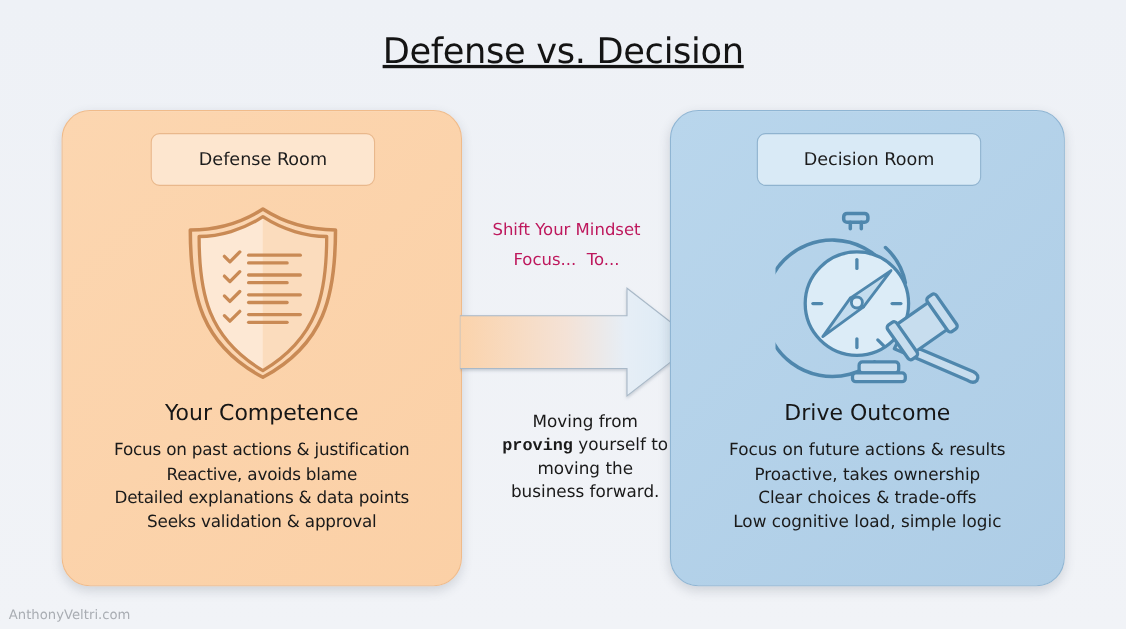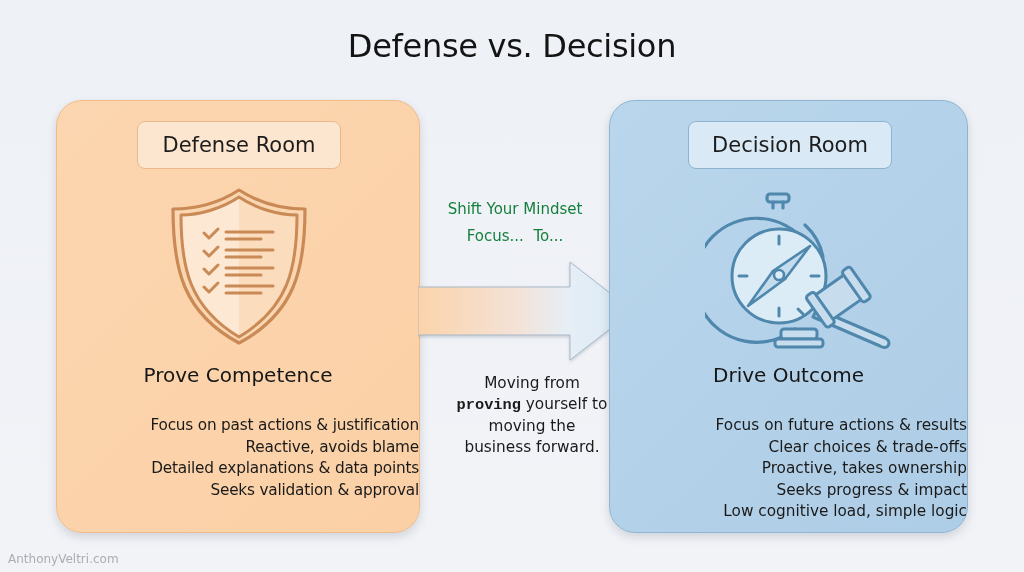--- a/index.html
+++ b/index.html
@@ -5,61 +5,61 @@
   * { box-sizing: border-box; margin: 0; padding: 0; }
   html, body { width: 1024px; height: 572px; overflow: hidden; }
   body {
     background: linear-gradient(180deg, #eef1f6 0%, #f1f3f7 100%);
     font-family: "DejaVu Sans", sans-serif;
     color: #1b1b1b;
     position: relative;
   }
   .title {
     position: absolute; left: 0; top: 27px; width: 1024px;
-    text-align: center; font-size: 32px; font-weight: 500; letter-spacing: -0.3px; color: #141414;
+    text-align: center; font-size: 32px; font-weight: 500; letter-spacing: -0.3px; color: #141414; text-decoration: underline;
   }
   .room {
     position: absolute; top: 100px; height: 433px;
     border-radius: 26px;
     box-shadow: 0 4px 10px rgba(60,70,90,0.18);
   }
   .room.defense {
     left: 56px; width: 364px;
     background: linear-gradient(135deg, #fcd6b0 0%, #fbd0a6 100%);
     border: 1.5px solid #f0bb8a;
   }
   .room.decision {
     left: 609px; width: 359px;
     background: linear-gradient(135deg, #b9d6ec 0%, #aecde6 100%);
     border: 1.5px solid #8fb5d3;
   }
   .label-box {
     position: absolute; top: 20px; height: 48px;
-    border-radius: 8px; font-size: 21px; line-height: 46px; text-align: center;
+    border-radius: 8px; font-size: 16px; line-height: 46px; text-align: center;
     color: #1c1c1c;
   }
   .defense .label-box { left: 80px; width: 204px; background: #fde6cf; border: 1.5px solid #e9b88c; }
   .decision .label-box { left: 78px; width: 204px; background: #d9eaf6; border: 1.5px solid #8fb3cf; }
   .icon-wrap { position: absolute; }
   .defense .icon-wrap { left: 112px; top: 86px; width: 140px; height: 158px; }
   .decision .icon-wrap { left: 95px; top: 90px; width: 190px; height: 160px; }
   .heading {
     position: absolute; left: 0; width: 100%; top: 262px;
     text-align: center; font-size: 20px; font-weight: 500; color: #161616;
   }
   .bullets {
     position: absolute; left: 0; width: 100%; top: 298px;
-    text-align: right; list-style: none; margin-top: 16px;
+    text-align: center; list-style: none;
   }
   .bullets li { font-size: 15.3px; line-height: 21.5px; color: #1a1a1a; white-space: nowrap; }
   .defense .bullets li { letter-spacing: -0.2px; }
   .arrow-svg { position: absolute; left: 418px; top: 258px; }
   .mid-top {
     position: absolute; left: 420px; top: 196px; width: 190px;
-    text-align: center; font-size: 15px; line-height: 27px; color: #15803d;
+    text-align: center; font-size: 15px; line-height: 27px; color: #be185d;
   }
   .mid-bottom {
     position: absolute; left: 420px; top: 373px; width: 224px;
     text-align: center; font-size: 15.3px; line-height: 21px; color: #1a1a1a;
   }
   .mid-bottom b { font-weight: bold; font-family: Liberation Mono, monospace; }
   .footer {
     position: absolute; left: 8px; top: 552px; font-size: 12px; color: #a9adb3;
   }
 </style>
@@ -92,21 +92,21 @@
         <line x1="57" y1="52" x2="92" y2="52"></line>
         <line x1="57" y1="63" x2="104" y2="63"></line>
         <line x1="57" y1="70" x2="92" y2="70"></line>
         <line x1="57" y1="81" x2="104" y2="81"></line>
         <line x1="57" y1="88" x2="92" y2="88"></line>
         <line x1="57" y1="99" x2="104" y2="99"></line>
         <line x1="57" y1="106" x2="92" y2="106"></line>
       </g>
     </svg>
   </div>
-  <div class="heading">Prove Competence</div>
+  <div class="heading">Your Competence</div>
   <ul class="bullets">
     <li>Focus on past actions &amp; justification</li>
     <li>Reactive, avoids blame</li>
     <li>Detailed explanations &amp; data points</li>
     <li>Seeks validation &amp; approval</li>
   </ul>
 </div>
 
 <svg class="arrow-svg" width="220" height="110" viewBox="0 0 220 110">
   <defs>
@@ -171,20 +171,19 @@
         </g>
 
         <rect x="76" y="138" width="36" height="10" rx="3"></rect>
         <rect x="70" y="148" width="48" height="8" rx="3"></rect>
       </g>
     </svg>
   </div>
   <div class="heading">Drive Outcome</div>
   <ul class="bullets">
     <li>Focus on future actions &amp; results</li>
+    <li>Proactive, takes ownership</li>
     <li>Clear choices &amp; trade-offs</li>
-    <li>Proactive, takes ownership</li>
-    <li>Seeks progress &amp; impact</li>
     <li>Low cognitive load, simple logic</li>
   </ul>
 </div>
 
 <div class="footer">AnthonyVeltri.com</div>
 
 </body></html>

